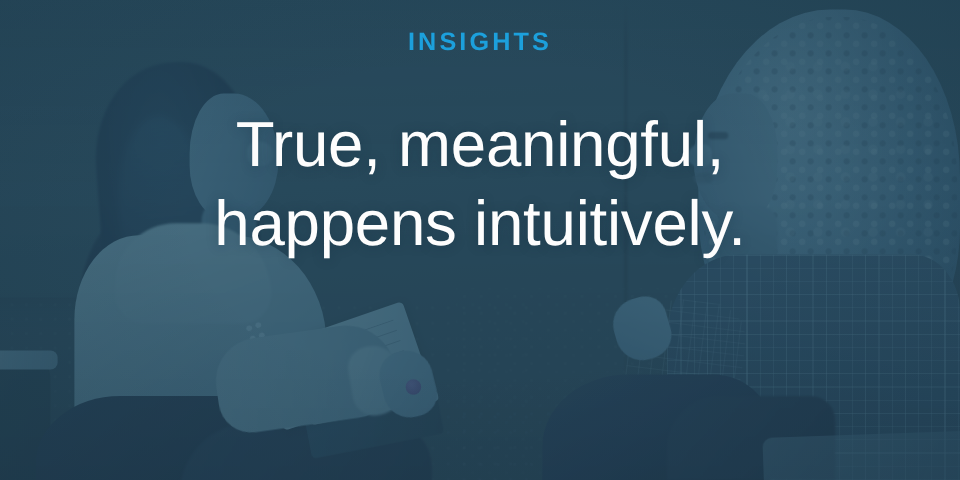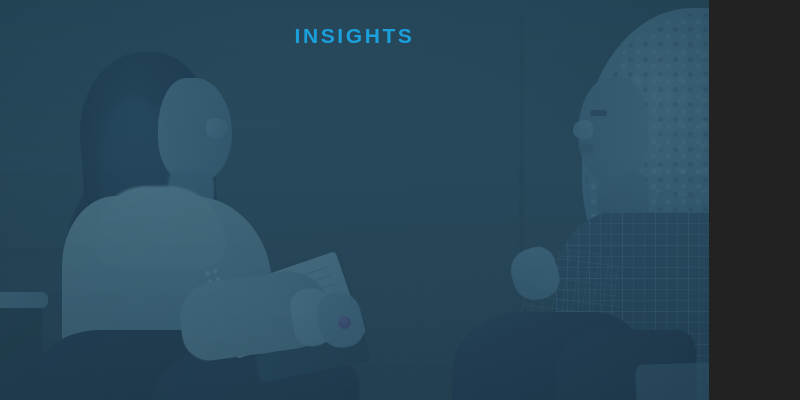--- a/index.html
+++ b/index.html
@@ -4,21 +4,21 @@
 <title>Insights Quote Card</title>
 <style>
   html, body {
     margin: 0;
     padding: 0;
     background: #222;
   }
 
   #card {
     position: relative;
-    width: 709px;
+    width: 800px;
     height: 400px;
     overflow: hidden;
     font-family: "Liberation Sans", sans-serif;
     background: #3a6275;
     -webkit-font-smoothing: antialiased;
   }
 
   
   .photo {
     position: absolute;
@@ -543,16 +543,18 @@
     <div class="tint"></div>
     <div class="tint2"></div>
     <div class="vignette"></div>
   </div>
 
   <div class="content">
 
     <div class="eyebrow">INSIGHTS</div>
 
     <div class="headline">
+      <span class="ln">True, meaningful,</span>
+      <span class="ln">happens intuitively.</span>
     </div>
 
   </div>
 </div>
 
 </body></html>

